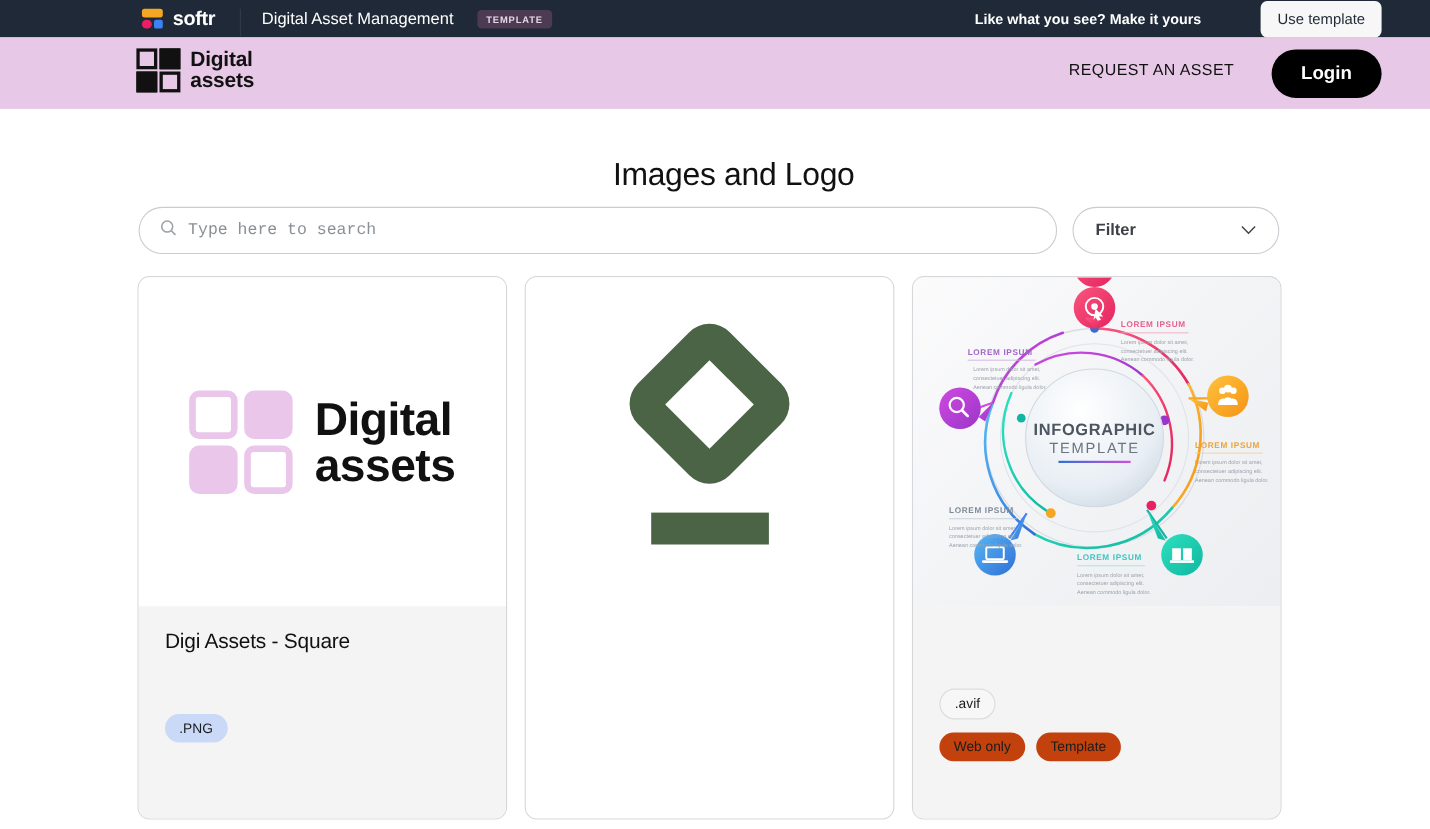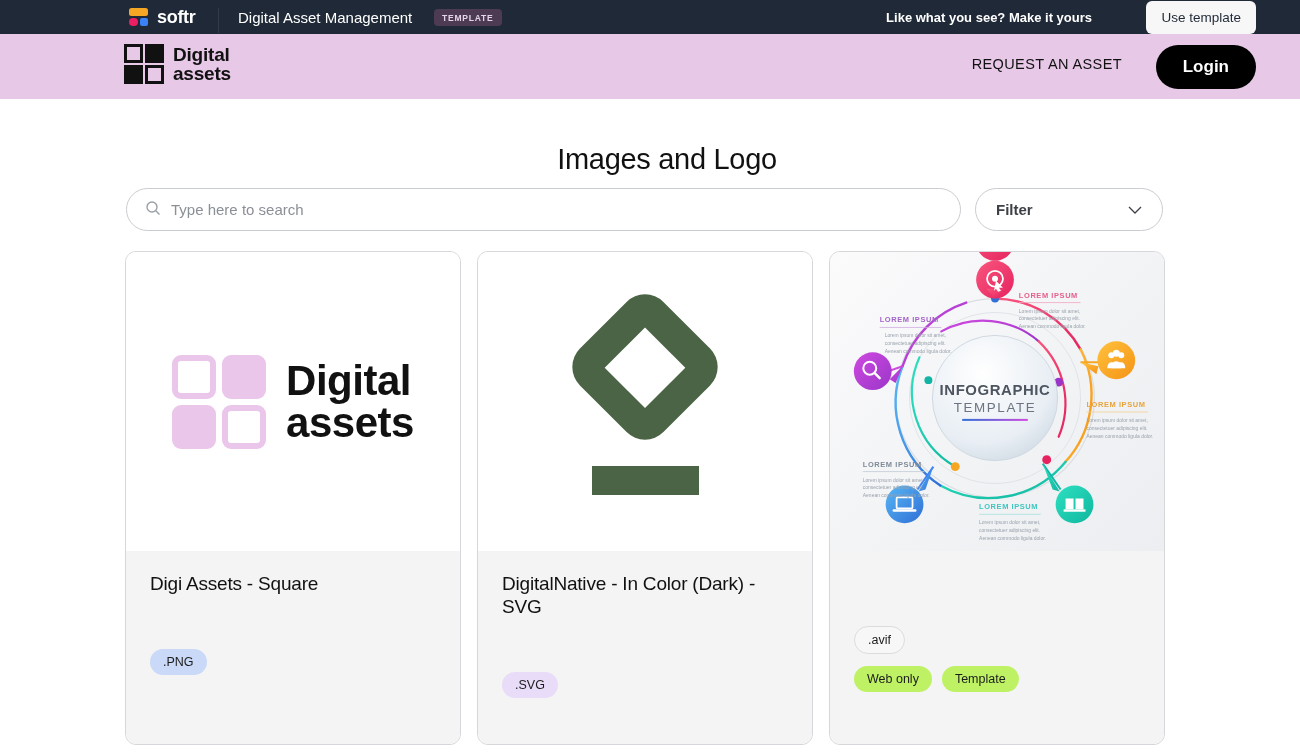--- a/index.html
+++ b/index.html
@@ -113,21 +113,21 @@
   }
   .search-box {
     flex: 0 0 835px; height: 43px;
     border: 1px solid #c9ccd1; border-radius: 22px;
     display: flex; align-items: center; padding: 0 18px;
     background: #ffffff;
   }
   .search-input {
     border: none; outline: none; flex: 1;
     font-size: 15px; color: #111; margin-left: 10px;
-    font-family: Liberation Sans, sans-serif;
+    font-family: Liberation Mono, monospace;
     background: transparent;
   }
   .search-input::placeholder { color: #8b8f96; }
   .filter-box {
     flex: 0 0 188px; height: 43px;
     border: 1px solid #c9ccd1; border-radius: 22px;
     display: flex; align-items: center; justify-content: space-between;
     padding: 0 20px; background: #ffffff; cursor: pointer;
   }
   .filter-label { font-size: 15px; color: #3d4147; font-weight: bold; }
@@ -161,21 +161,21 @@
   .tag-row.first { margin-top: 53px; }
   .tag-row.second { margin-top: 12px; }
   .tag {
     display: inline-block;
     font-size: 12.5px; color: #1c1c1c;
     padding: 6px 13px; border-radius: 14px;
   }
   .tag.blue   { background: #c9d9f7; }
   .tag.purple { background: #e8dcf8; }
   .tag.gray   { background: #f7f7f7; border: 1px solid #dcdcdc; }
-  .tag.pink   { background: #bef264; }
+  .tag.pink   { background: #c2410c; }
 
   
   .art-da { display: flex; align-items: center; gap: 20px; }
   .art-da-grid {
     display: grid; grid-template-columns: 44px 44px; grid-template-rows: 44px 44px;
     gap: 6px;
   }
   .art-cell { width: 44px; height: 44px; border-radius: 9px; border: 6px solid #eac6ea; }
   .art-cell.filled { background: #eac6ea; }
   .art-da-word {
@@ -287,26 +287,20 @@
 
   <div class="card">
     <div class="card-image">
       <div class="art-dn">
         <div class="dn-diamond">
           <div class="dn-hole"></div>
         </div>
         <div class="dn-bar"></div>
       </div>
     </div>
-    <div class="card-body">
-      <div class="card-title">DigitalNative - In Color (Dark) - SVG</div>
-      <div class="tag-row first">
-        <span class="tag purple">.SVG</span>
-      </div>
-    </div>
   </div>
 
   <div class="card">
     <div class="card-image">
       <div class="art-info">
         <svg viewBox="0 0 336 299">
           <defs>
             <linearGradient id="gPink" x1="0" y1="0" x2="1" y2="1">
               <stop offset="0%" stop-color="#f9557e"></stop>
                 <stop offset="100%" stop-color="#e5245f"></stop>

